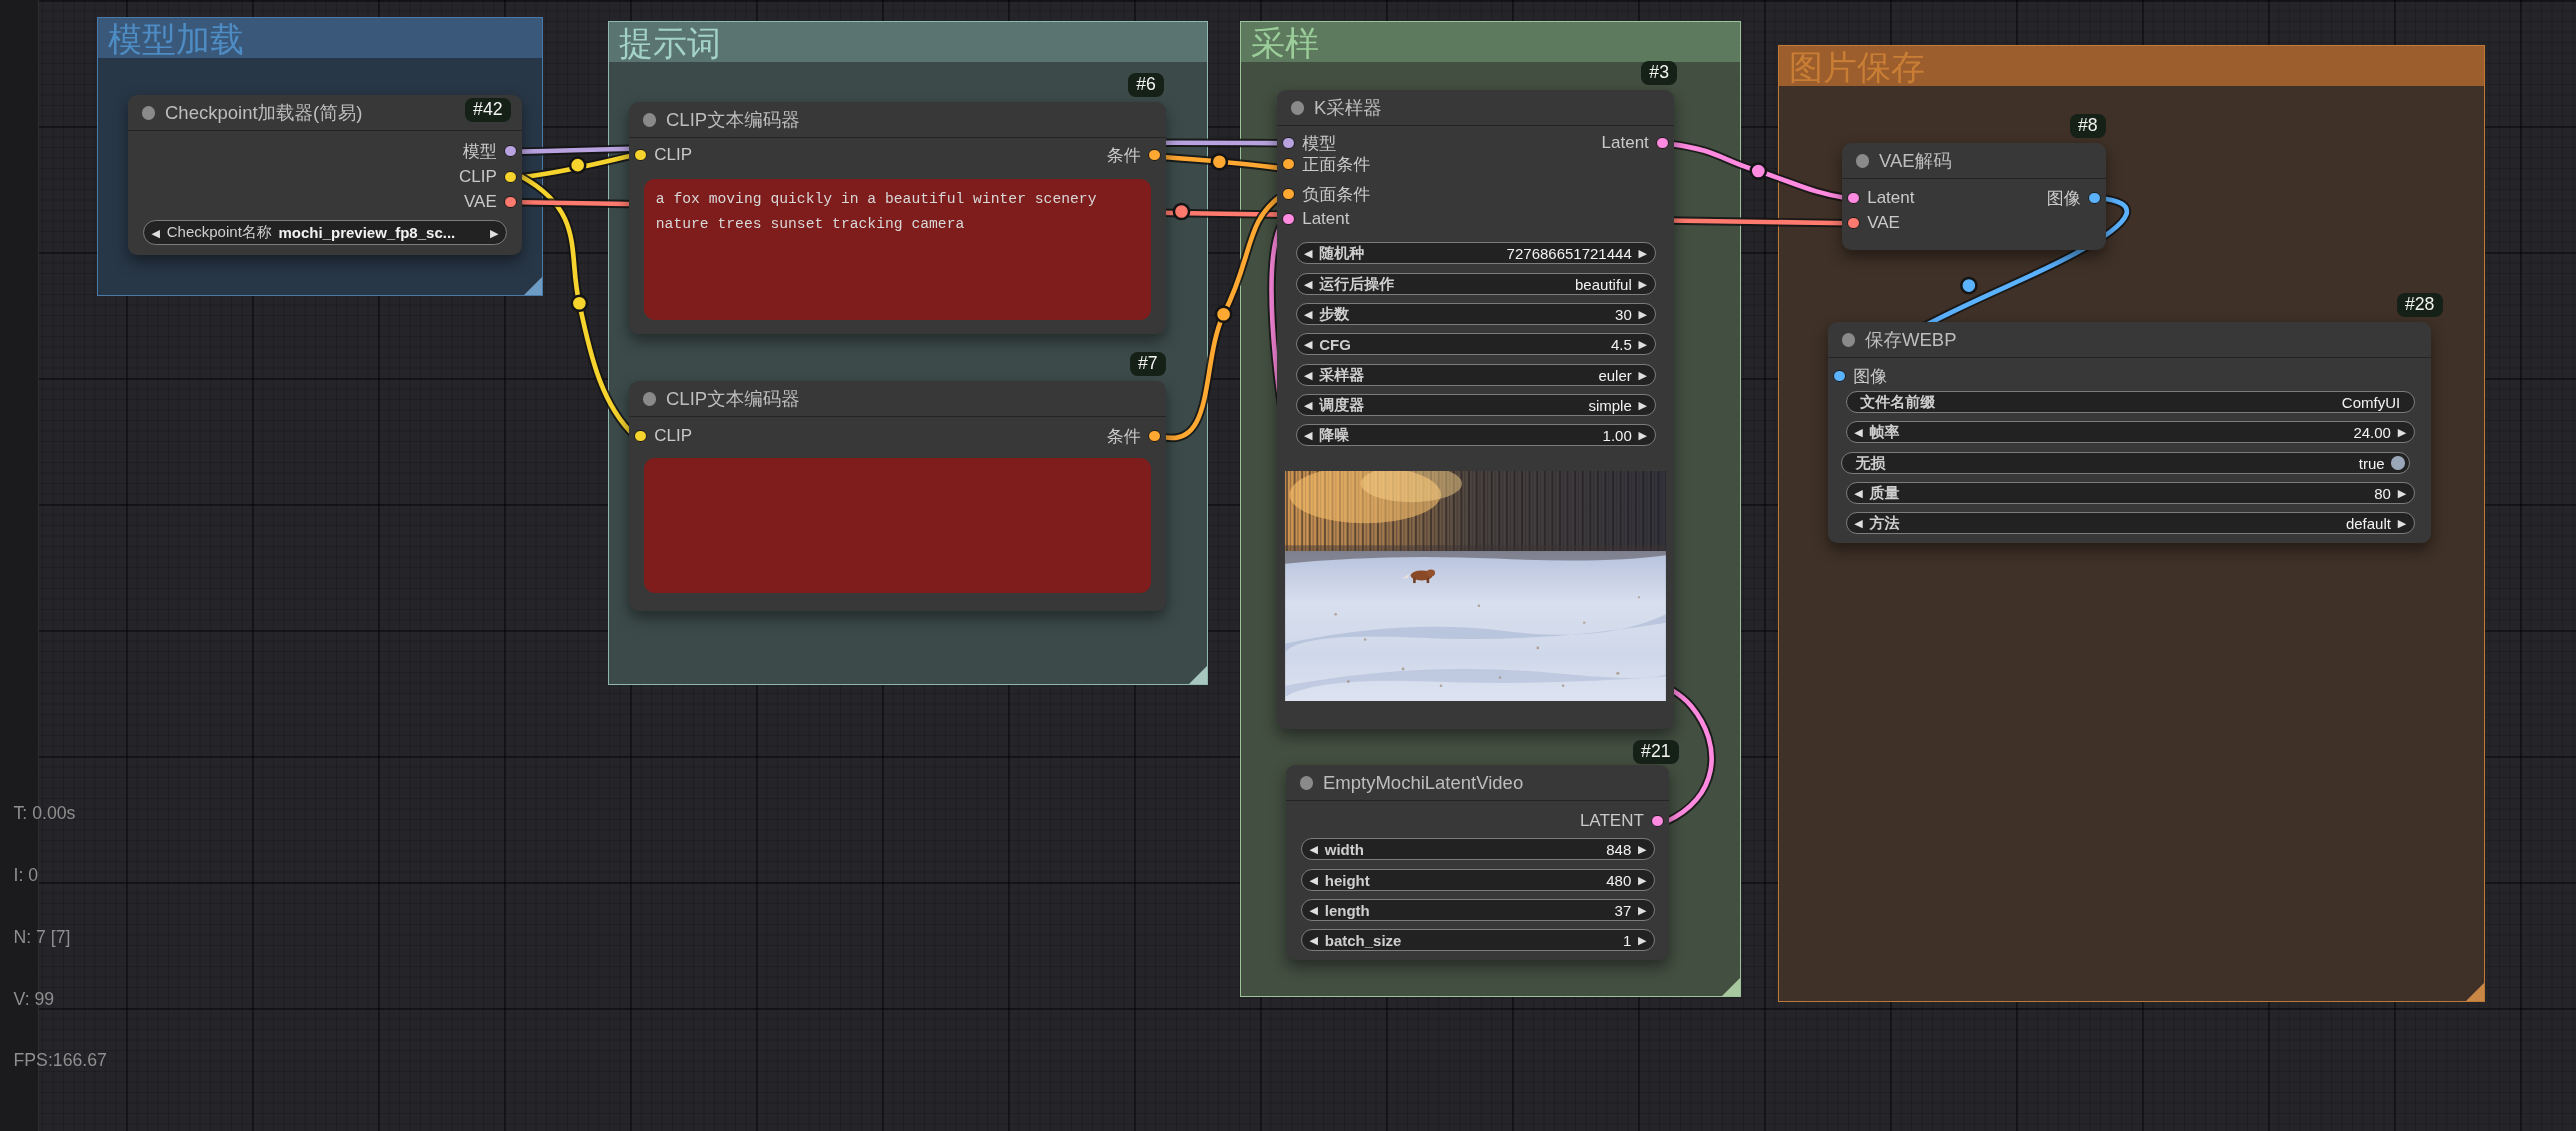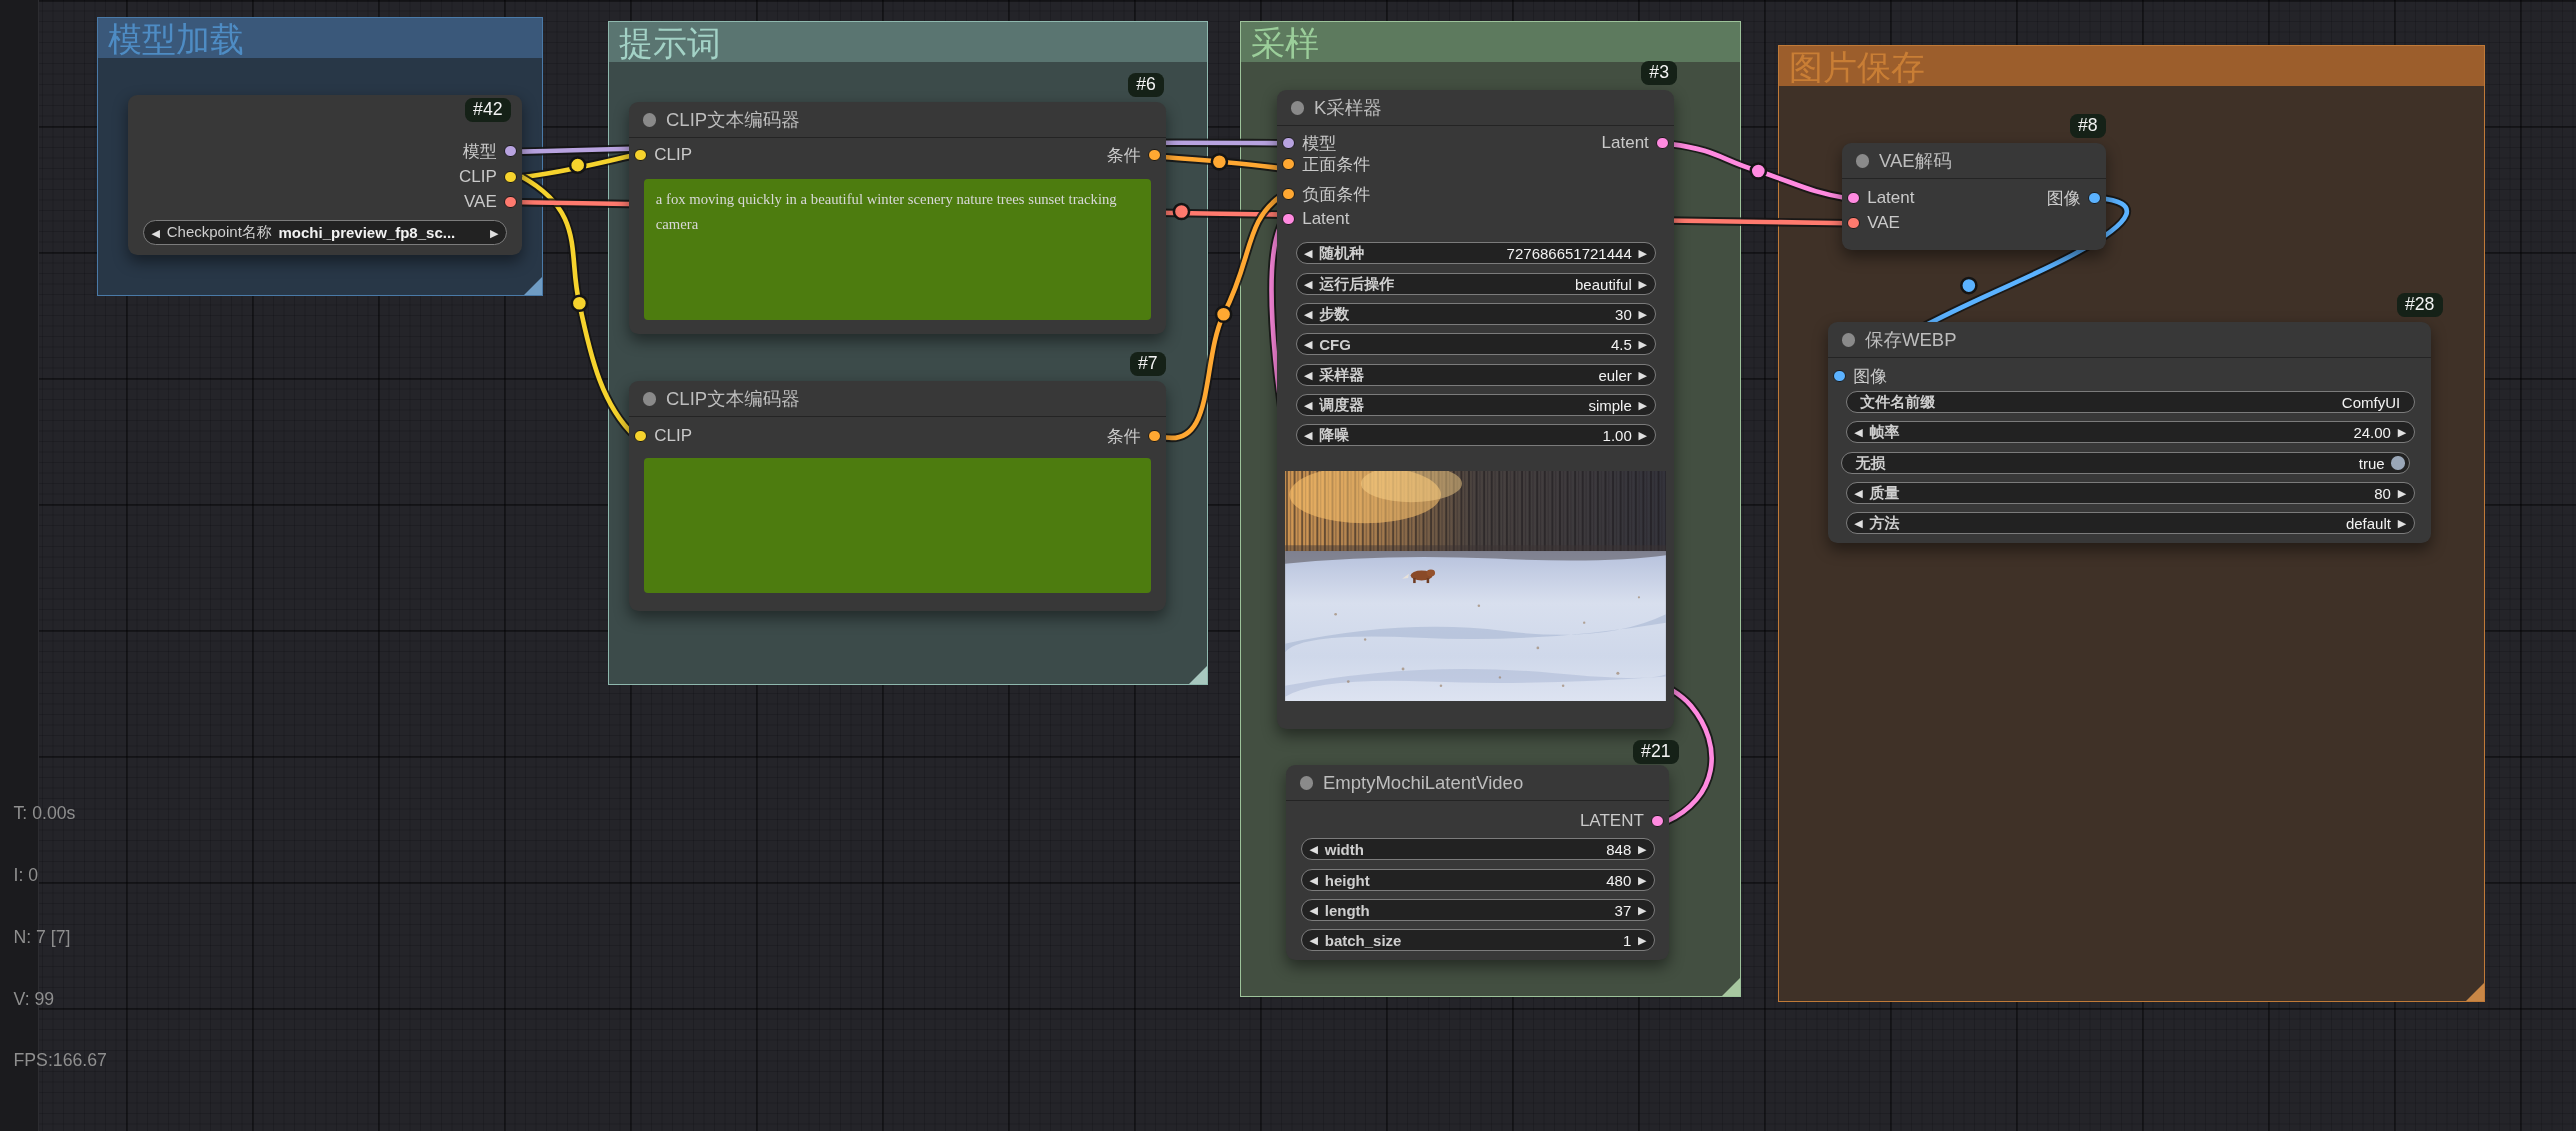--- a/index.html
+++ b/index.html
@@ -33,22 +33,22 @@
   .port.out{right:5px;flex-direction:row-reverse;}
   .pdot{width:12.6px;height:12.6px;border-radius:50%;border:1.7px solid #1b1b1b;box-sizing:border-box;flex:none;}
   .plabel{font-size:17px;color:#c9c9c9;white-space:nowrap;}
   
   .pill{position:absolute;height:22px;background:#222;border:1.3px solid #7c7c7c;border-radius:11.8px;display:flex;align-items:center;padding:0 7.6px;box-sizing:border-box;gap:6.7px;}
   .arr{font-size:11px;color:#e0e0e0;line-height:22px;flex:none;}
   .wlabel{font-size:15px;color:#cfcfcf;white-space:nowrap;}
   .wval{font-size:15px;color:#f2f2f2;white-space:nowrap;}
   .grow{flex:1;font-weight:bold;}
   .knob{width:13.5px;height:13.5px;border-radius:50%;background:#9aa7b8;flex:none;margin-right:-2.5px;}
-  .tarea{position:absolute;background:#4d7c0f;border-radius:4px;color:#d8d8d8;
-    font-family:Liberation Serif, serif;font-size:14.7px;line-height:24.4px;
+  .tarea{position:absolute;background:#7f1d1d;border-radius:11px;color:#d8d8d8;
+    font-family:Liberation Mono, monospace;font-size:14.7px;line-height:24.4px;
     padding:8.4px 11.8px;box-sizing:border-box;overflow:hidden;white-space:pre-wrap;}
   .preview{position:absolute;overflow:hidden;}
   
   .stats{position:absolute;left:13.5px;top:762px;z-index:2;color:#8f8f8f;font-size:17.7px;line-height:20.6px;white-space:pre;}
 </style>
 </head>
 <body>
 
 <div id="scene">
   <div class="canvas-edge"></div>
@@ -122,20 +122,24 @@
     <circle cx="688" cy="360" r="9" fill="#f6d32d" stroke="#141414" stroke-width="3"></circle>
     <circle cx="1403" cy="251" r="9" fill="#ff7a6e" stroke="#141414" stroke-width="3"></circle>
     <circle cx="1448" cy="192" r="9" fill="#ffa832" stroke="#141414" stroke-width="3"></circle>
     <circle cx="1453" cy="373" r="9" fill="#ffa832" stroke="#141414" stroke-width="3"></circle>
     <circle cx="2088" cy="203" r="9" fill="#ff8ae0" stroke="#141414" stroke-width="3"></circle>
     <circle cx="2338" cy="339" r="9" fill="#5bb2ff" stroke="#141414" stroke-width="3"></circle>
   </svg>
 
   <div class="node" style="left:128px;top:95px;width:394px;height:160px;">
     <div class="badge" style="right:11px;top:-29.5px;margin-top:32px;">#42</div>
+    <div class="nhead">
+      <span class="ndot"></span>
+      <span class="ntitle">Checkpoint加载器(简易)</span>
+    </div>
     <div class="port out" style="top:56px;">
       <span class="pdot" style="background:#b8a3e0;"></span>
       <span class="plabel">模型</span>
     </div>
     <div class="port out" style="top:82px;">
       <span class="pdot" style="background:#f6d32d;"></span>
       <span class="plabel">CLIP</span>
     </div>
     <div class="port out" style="top:107px;">
       <span class="pdot" style="background:#ff7a6e;"></span>

